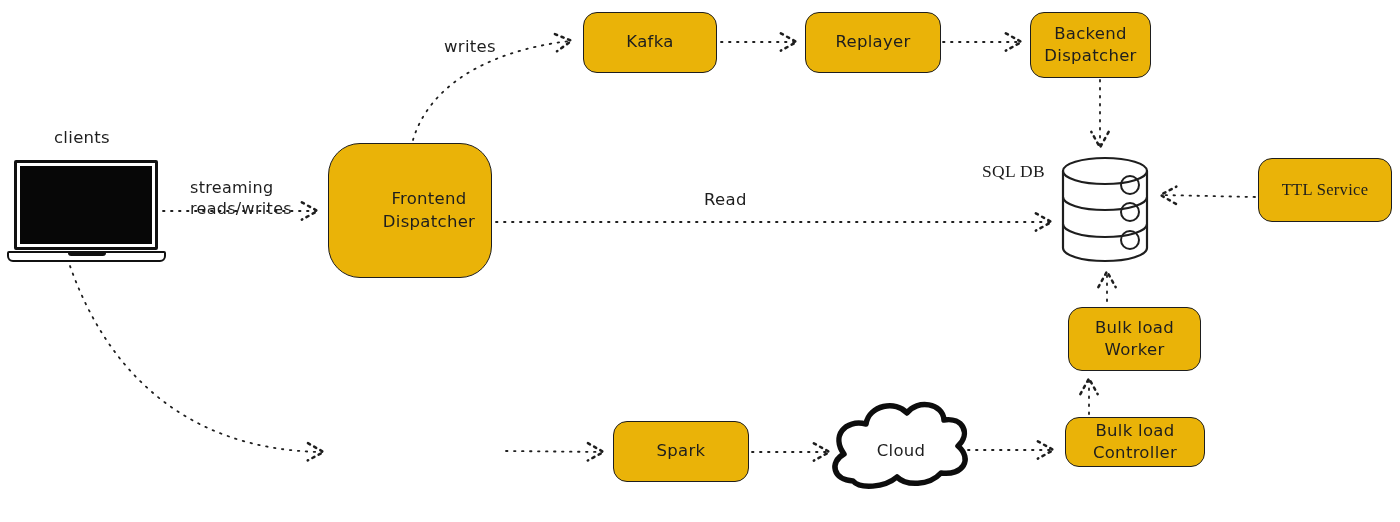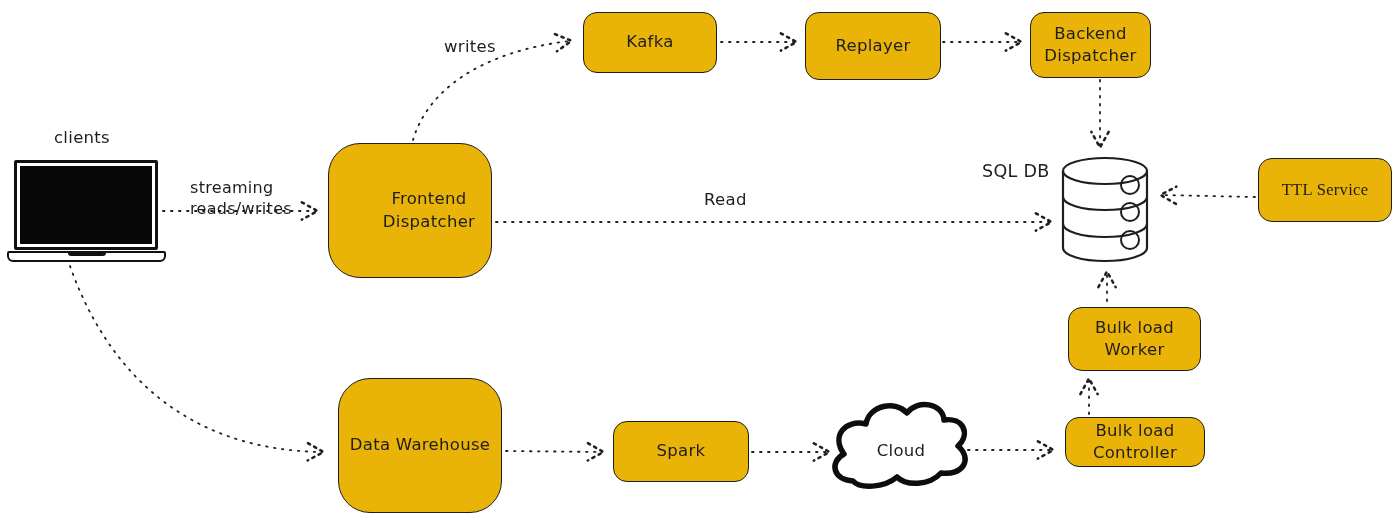--- a/index.html
+++ b/index.html
@@ -128,53 +128,50 @@
   <div class="laptop-screen">
     <div class="panel"></div>
   </div>
   <div class="laptop-base">
     <div class="notch"></div>
   </div>
 
   <div class="freelabel" style="left:190px; top:178px; width:118px; font-size:16px;">streaming reads/writes</div>
   <div class="freelabel" style="left:444px; top:36px;">writes</div>
   <div class="freelabel" style="left:704px; top:189px;">Read</div>
-  <div class="freelabel" style="left:982px; top:160px; font-size:17.5px;">SQL DB</div>
+  <div class="freelabel" style="left:982px; top:160px; font-size:17.5px;font-family:Liberation Serif, serif;">SQL DB</div>
 
   <div class="node big" style="left:328px; top:143px; width:164px; height:135px;padding-left:48px;">
     <span style="width:110px;">Frontend Dispatcher</span>
   </div>
 
   <div class="node" style="left:583px; top:12px; width:134px; height:61px;">
     <span>Kafka</span>
   </div>
 
-  <div class="node" style="left:805px; top:12px; width:136px; height:68px;">
+  <div class="node" style="left:805px; top:12px; width:136px; height:61px;">
     <span>Replayer</span>
   </div>
 
   <div class="node" style="left:1030px; top:12px; width:121px; height:66px;">
     <span style="width:100px;">Backend Dispatcher</span>
   </div>
 
   <div class="node" style="left:1258px; top:158px; width:134px; height:64px;font-family:Liberation Serif, serif;">
     <span>TTL Service</span>
   </div>
 
   <div class="node" style="left:1068px; top:307px; width:133px; height:64px;">
     <span style="width:95px;">Bulk load Worker</span>
   </div>
 
   <div class="node" style="left:1065px; top:417px; width:140px; height:50px;">
     <span style="width:100px;">Bulk load Controller</span>
   </div>
 
-  <div class="node big" style="left:338px; top:378px; width:164px; height:135px;">
-    <span>Data Warehouse</span>
-  </div>
 
   <div class="node" style="left:613px; top:421px; width:136px; height:61px;">
     <span>Spark</span>
   </div>
 
   <div class="freelabel" style="left:866px; top:440px; width:70px; text-align:center;">Cloud</div>
 
 </div>
 
 </body></html>

